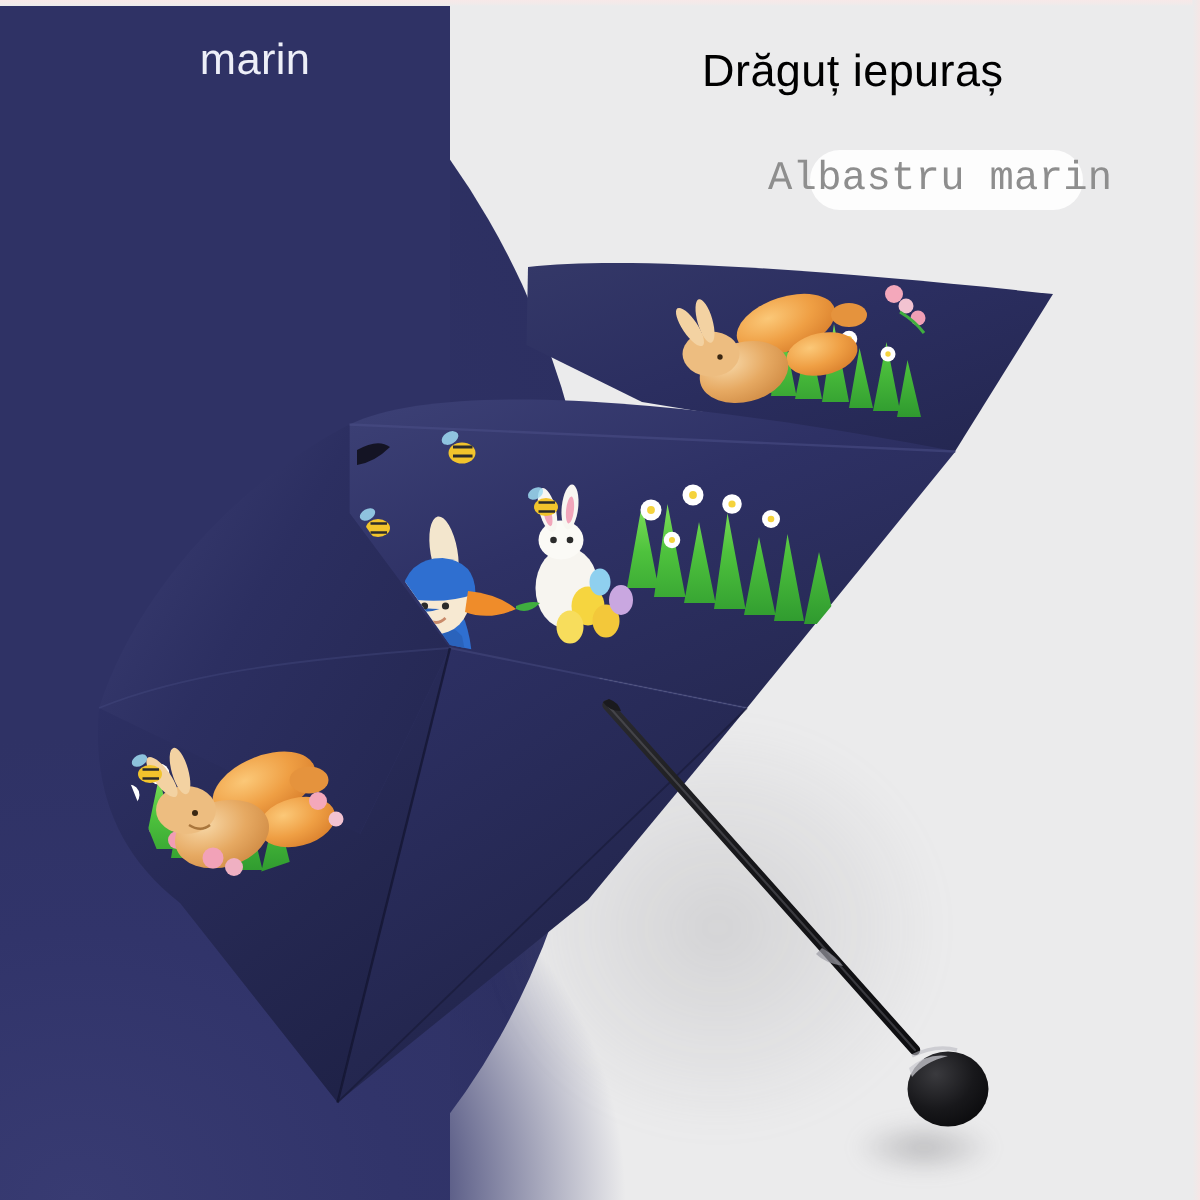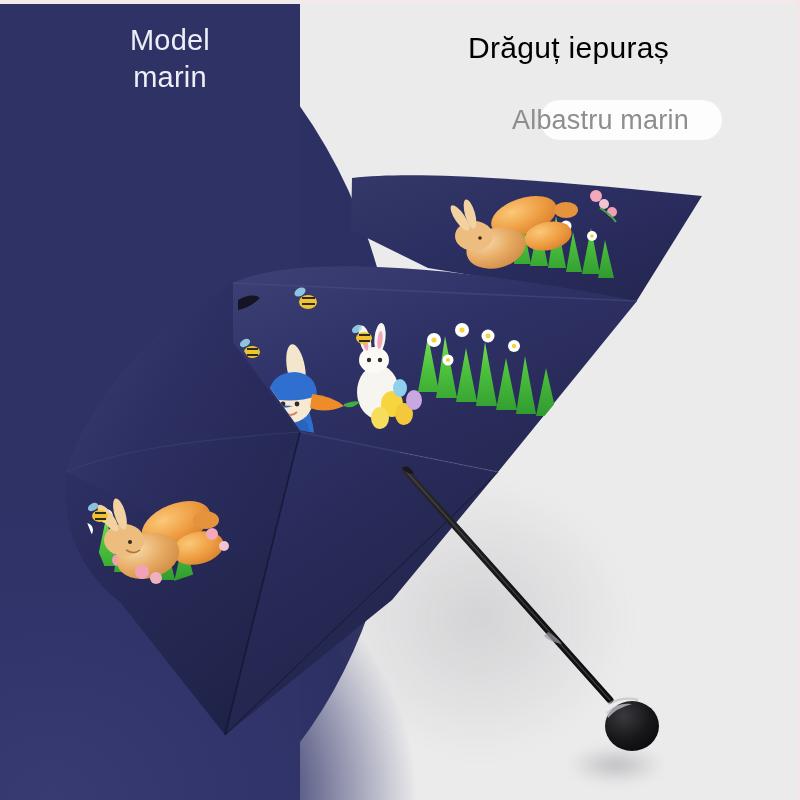--- a/index.html
+++ b/index.html
@@ -45,21 +45,21 @@
     color:#000000;font-size:30px;line-height:56px;font-weight:400;
     letter-spacing:.3px;white-space:nowrap;
   }
   .subtitle-wrap{position:absolute;left:512px;top:98px;height:44px;}
   .subtitle-pill{
     position:absolute;left:28px;top:2px;width:182px;height:40px;
     background:#fdfdfd;border-radius:20px;
   }
   .subtitle{
     position:relative;color:#8e8e8e;font-size:27px;line-height:44px;
-    font-weight:400;white-space:nowrap;letter-spacing:.2px;
+    font-weight:400;white-space:nowrap;letter-spacing:.2px;font-family:Liberation Mono, monospace;
   }
 
   
   .umbrella{position:absolute;left:0;top:0;width:800px;height:800px;}
   .shadow-soft{
     position:absolute;left:330px;top:470px;width:330px;height:330px;
     background:radial-gradient(60% 55% at 45% 45%, rgba(120,120,125,.20) 0%, rgba(150,150,155,.08) 55%, rgba(0,0,0,0) 75%);
     filter:blur(10px);
   }
   .knob-shadow{
@@ -341,21 +341,20 @@
 
       <path d="M406,466 q6,2 8,8 q-8,0 -12,-6 z" fill="#1a1a1e"></path>
 
       <ellipse cx="632" cy="726" rx="27" ry="25" fill="url(#knobGrad)"></ellipse>
       <path d="M606,712 q12,-10 26,-8 q-16,4 -24,14 z" fill="#c9c9d0" opacity=".75"></path>
       <path d="M608,704 q16,-8 30,-4" stroke="#b9b9c2" stroke-width="2.4" fill="none" opacity=".6"></path>
     </svg>
   </div>
 
   <div class="model-manual">
-    <span>Model</span>
     <span>marin</span>
   </div>
 
   <div class="title">Drăguț iepuraș</div>
 
   <div class="subtitle-wrap">
     <div class="subtitle-pill"></div>
     <div class="subtitle">Albastru marin</div>
   </div>
 

